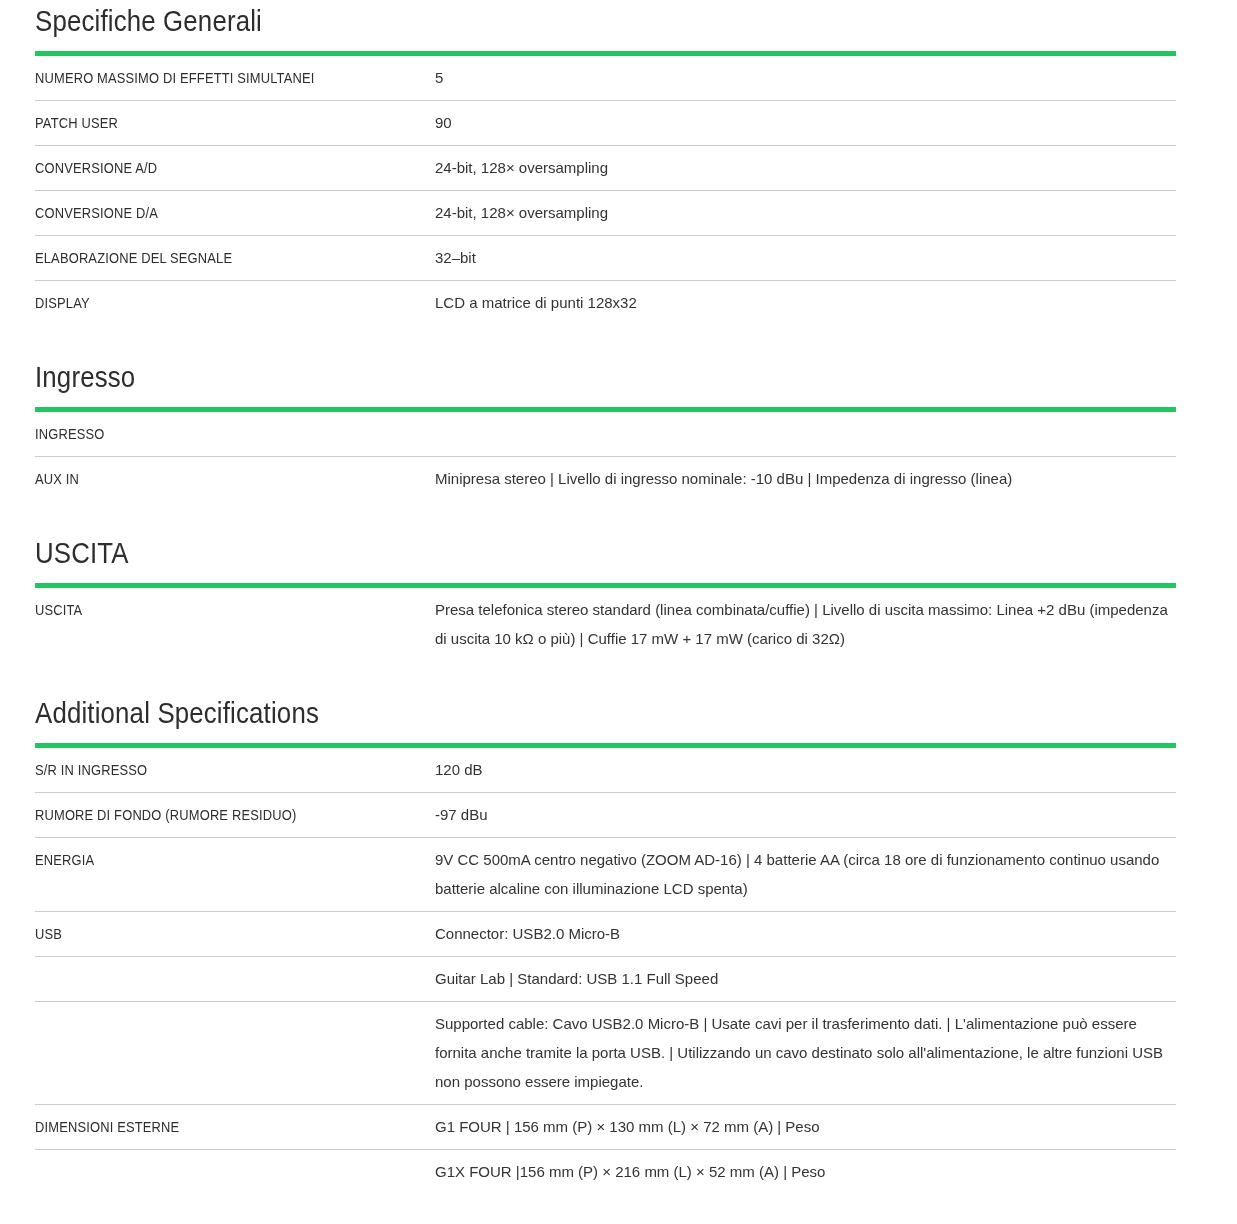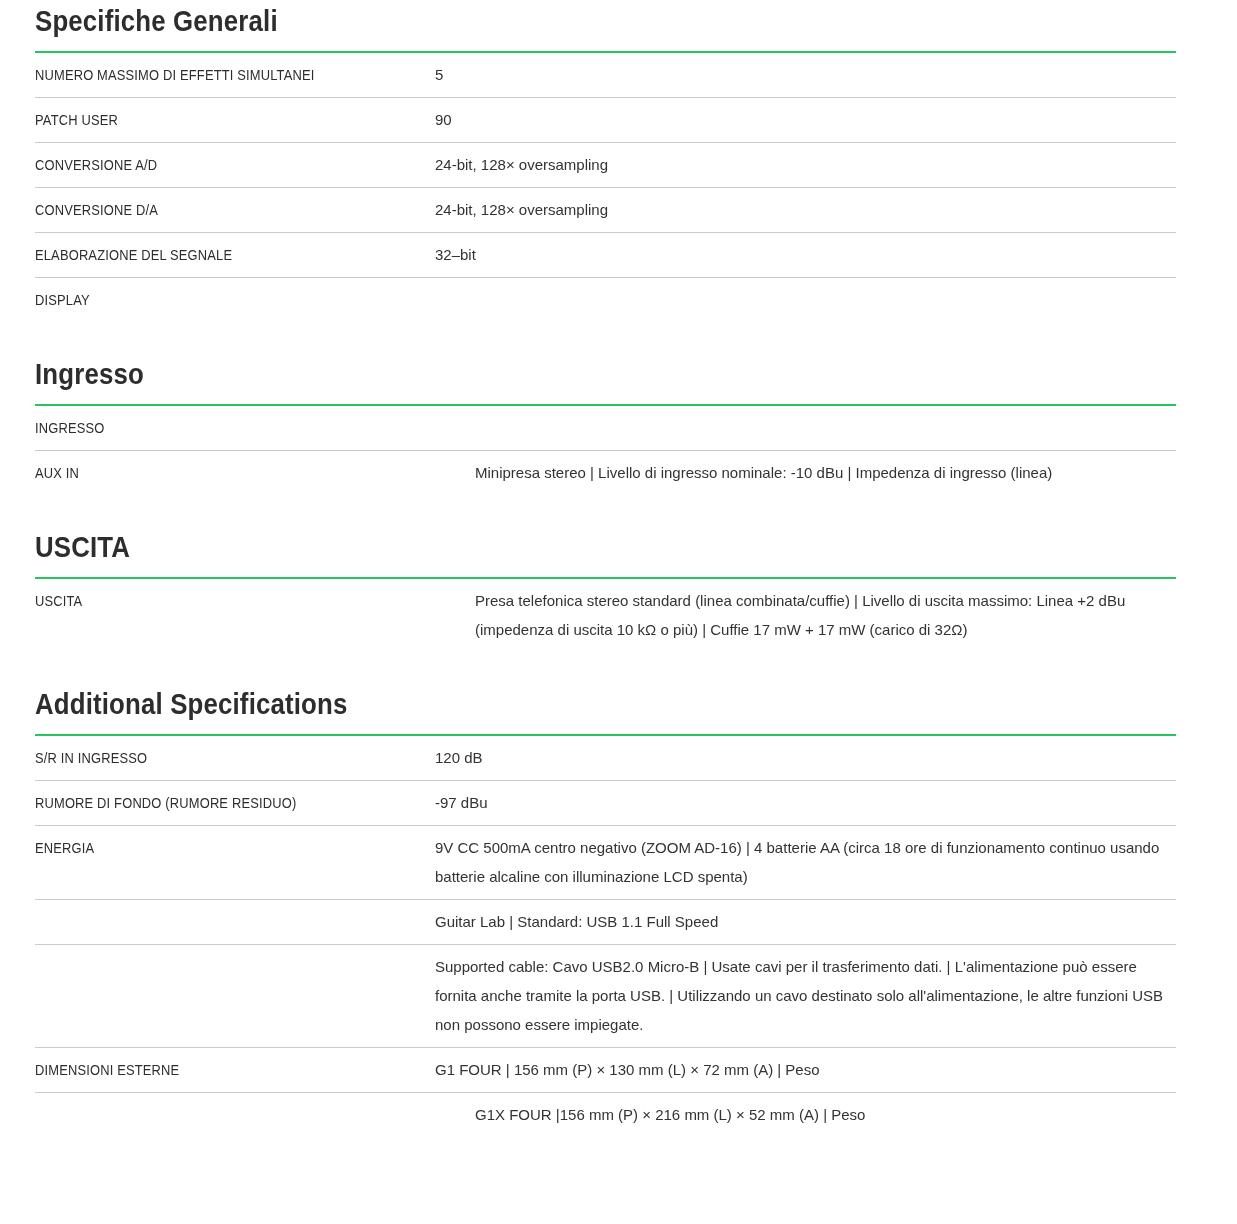--- a/index.html
+++ b/index.html
@@ -20,43 +20,42 @@
   .spec-section {
     margin: 0;
   }
   .spec-section + .spec-section {
     margin-top: 34px;
   }
   .section-title {
     margin: 0 0 12px 0;
     font-size: 30px;
     line-height: 36px;
-    font-weight: 700;
+    font-weight: 400;
     color: #2d2d2d;
   }
   
   .cond {
     display: inline-block;
     transform: scaleX(0.86);
     transform-origin: 0 50%;
     white-space: nowrap;
     letter-spacing: 0.2px;
   }
   .spec-rows {
-    border-top: 2px solid #22c55e;
+    border-top: 5px solid #22c55e;
   }
   .spec-row {
     display: flex;
     align-items: flex-start;
     padding: 7px 0 8px 0;
     border-bottom: 1px solid #cbcbcb;
   }
   .spec-row:last-child {
     border-bottom: none;
-    gap: 40px;
   }
   .row-label {
     flex: 0 0 400px;
     width: 400px;
     font-size: 15px;
     line-height: 29px;
     color: #2d2d2d;
   }
   .row-value {
     flex: 1 1 auto;
@@ -94,20 +93,21 @@
     <div class="row-value">24-bit, 128× oversampling</div>
   </div>
 
   <div class="spec-row">
     <div class="row-label"><span class="cond">ELABORAZIONE DEL SEGNALE</span></div>
     <div class="row-value">32–bit</div>
   </div>
 
   <div class="spec-row">
     <div class="row-label"><span class="cond">DISPLAY</span></div>
+    <div class="row-value">LCD a matrice di punti 128x32</div>
   </div>
 </div>
   </section>
 
   <section class="spec-section">
     <h2 class="section-title"><span class="cond">Ingresso</span></h2>
     <div class="spec-rows">
   <div class="spec-row">
     <div class="row-label"><span class="cond">INGRESSO</span></div>
   </div>
@@ -140,20 +140,24 @@
   <div class="spec-row">
     <div class="row-label"><span class="cond">RUMORE DI FONDO (RUMORE RESIDUO)</span></div>
     <div class="row-value">-97 dBu</div>
   </div>
 
   <div class="spec-row">
     <div class="row-label"><span class="cond">ENERGIA</span></div>
     <div class="row-value">9V CC 500mA centro negativo (ZOOM AD-16) | 4 batterie AA (circa 18 ore di funzionamento continuo usando batterie alcaline con illuminazione LCD spenta)</div>
   </div>
 
+  <div class="spec-row">
+    <div class="row-label"><span class="cond">USB</span></div>
+    <div class="row-value">Connector: USB2.0 Micro-B</div>
+  </div>
 
   <div class="spec-row">
     <div class="row-label"><span class="cond"></span></div>
     <div class="row-value">Guitar Lab | Standard: USB 1.1 Full Speed</div>
   </div>
 
   <div class="spec-row">
     <div class="row-label"><span class="cond"></span></div>
     <div class="row-value">Supported cable: Cavo USB2.0 Micro-B | Usate cavi per il trasferimento dati. | L'alimentazione può essere fornita anche tramite la porta USB. | Utilizzando un cavo destinato solo all'alimentazione, le altre funzioni USB non possono essere impiegate.</div>
   </div>

